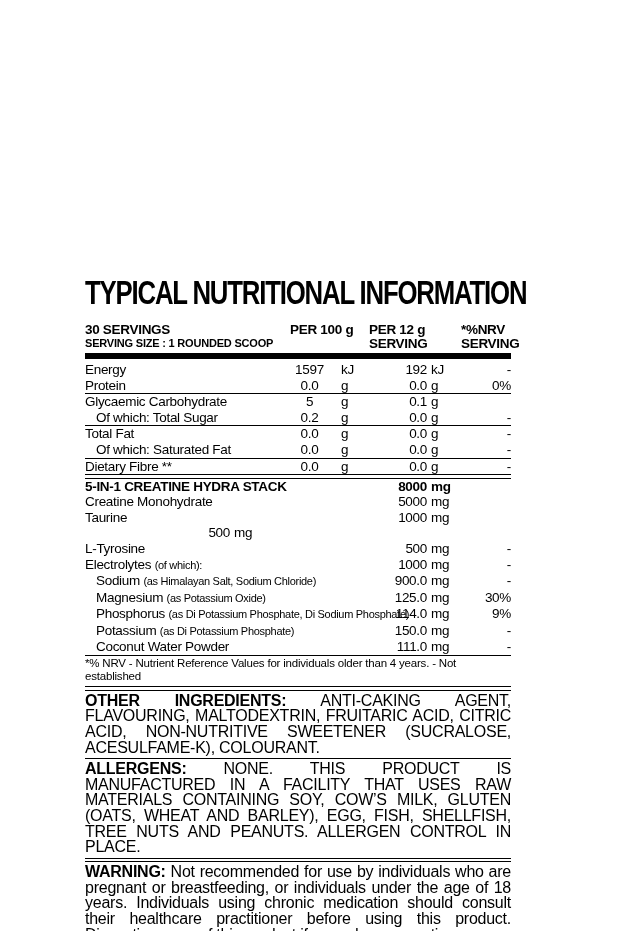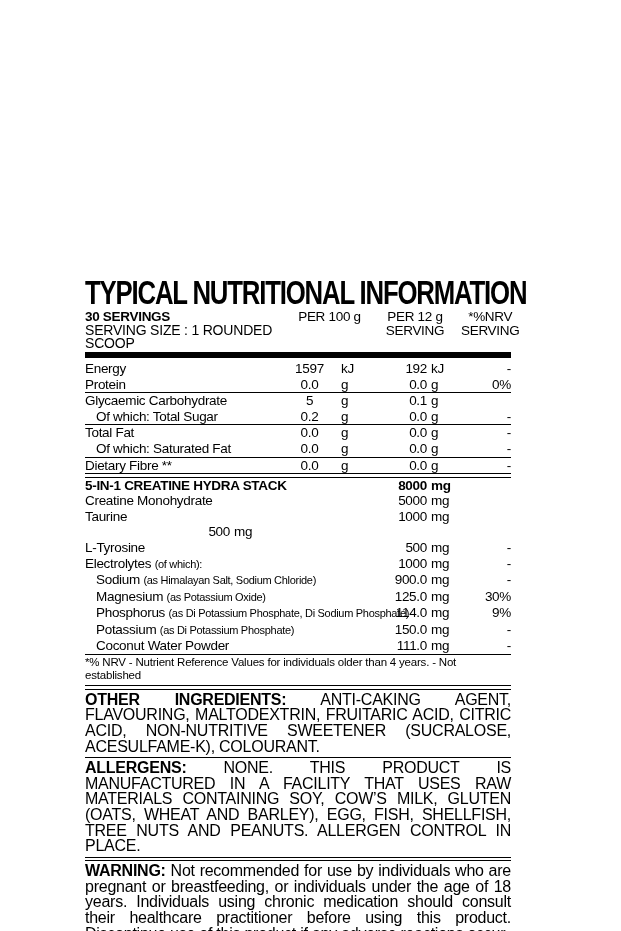--- a/index.html
+++ b/index.html
@@ -3,25 +3,25 @@
 <meta charset="utf-8">
 <style>
   html,body{margin:0;padding:0;background:#fff;}
   body{width:621px;height:931px;position:relative;font-family:"Liberation Sans",sans-serif;color:#000;-webkit-font-smoothing:antialiased;}
   .sheet{position:absolute;left:85px;top:279px;width:426px;}
 
   
   .title{font-weight:900;font-size:33px;letter-spacing:-1.5px;white-space:nowrap;transform:scaleX(0.78);transform-origin:left center;line-height:28px;}
 
   
-  .hdr{display:flex;align-items:flex-start;margin-top:2px;}
+  .hdr{display:flex;align-items:flex-start;margin-top:15px;}
   .hdr .hlabel{flex:0 0 205px;}
   .hdr .l1{font-weight:bold;font-size:13.5px;letter-spacing:-0.3px;line-height:15px;}
-  .hdr .l2{font-weight:normal;font-size:14px;letter-spacing:-0.2px;line-height:13px;}
-  .hcol{font-weight:normal;font-size:13.5px;letter-spacing:-0.3px;text-align:center;line-height:15px;white-space:nowrap;}
+  .hdr .l2{font-weight:bold;font-size:11px;letter-spacing:-0.2px;line-height:13px;}
+  .hcol{font-weight:bold;font-size:13.5px;letter-spacing:-0.3px;text-align:left;line-height:15px;white-space:nowrap;}
   .h1{flex:0 0 79px;}
   .h2{flex:0 0 92px;}
   .h3{flex:0 0 50px;}
   .hcol .l2b{font-size:13.5px;line-height:14px;}
 
   .bar{height:6px;background:#000;margin-top:2px;}
   .rule{border-top:1.5px solid #000;}
   .rule-double{border-top:1.2px solid #000;border-bottom:1.2px solid #000;height:2.4px;}
 
   

